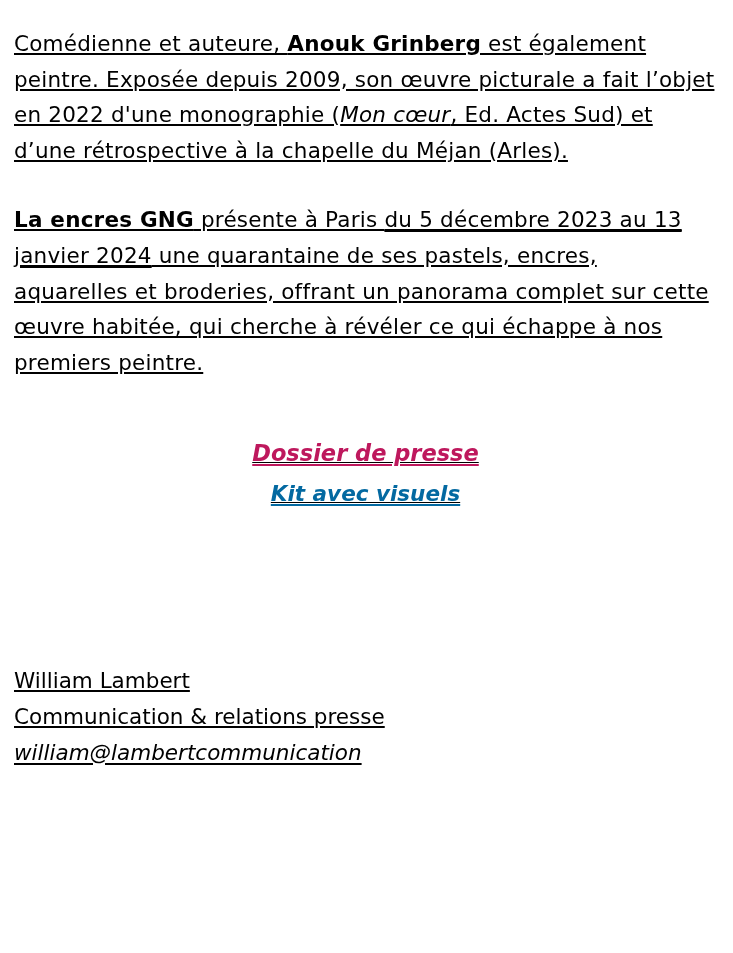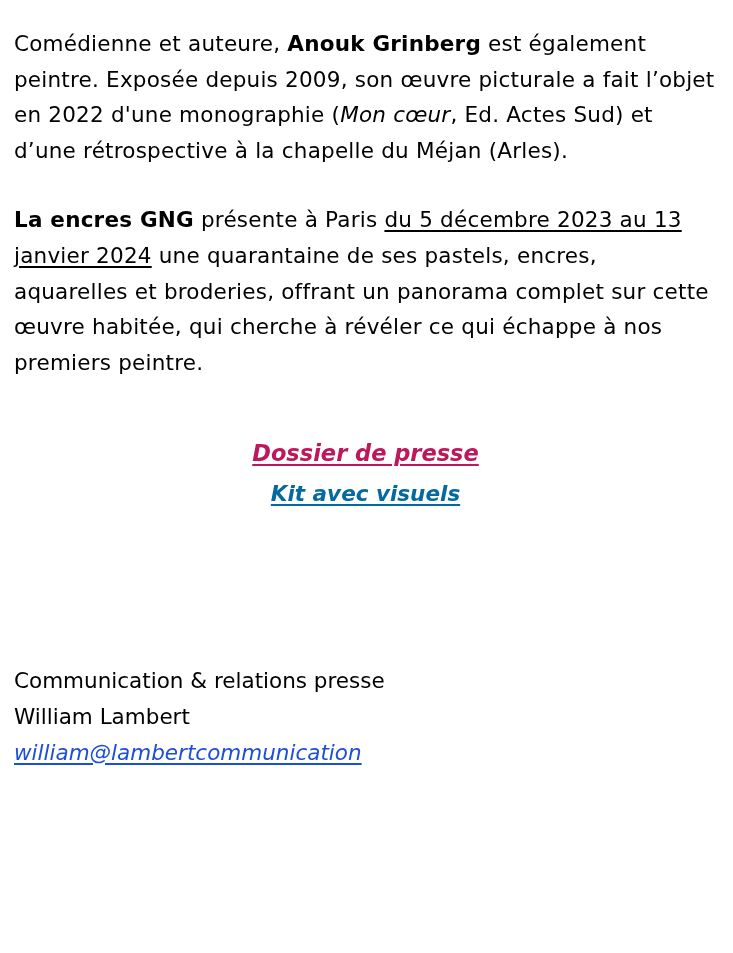--- a/index.html
+++ b/index.html
@@ -13,20 +13,21 @@
     font-family: "DejaVu Sans", sans-serif;
     color: #000000;
     -webkit-font-smoothing: antialiased;
   }
   .page {
     box-sizing: border-box;
     width: 733px;
     height: 953px;
     padding: 26px 16px 0 14px;
     position: relative;
+    text-decoration: underline;
   }
   .para {
     font-size: 21.5px;
     line-height: 35.6px;
     margin: 0;
     letter-spacing: 0.01em;
   }
   .gap-small { height: 34px; }
   .gap-med { height: 42px; }
   .gap-links-top { height: 54px; }
@@ -62,21 +63,21 @@
   .sig-line {
     font-size: 21.5px;
     line-height: 35.6px;
     margin: 0;
   }
   .phone {
     text-decoration: underline;
     text-underline-offset: 3px;
   }
   .email {
-    color: #1d4ed8;
+    color: #000000;
     font-style: italic;
     text-decoration: underline;
     text-underline-offset: 3px;
     font-size: 21.5px;
     line-height: 35.6px;
     cursor: pointer;
     display: inline-block;
   }
 </style>
 </head>
@@ -98,17 +99,17 @@
   </div>
 
   <div class="gap-links-bottom"></div>
 
 
   <div class="gap-small"></div>
 
 
   <div class="gap-med"></div>
 
+  <p class="sig-line">William Lambert</p>
   <p class="sig-line">Communication &amp; relations presse</p>
-  <p class="sig-line">William Lambert</p>
   <a class="email">william@lambertcommunication</a>
 
 </div>
 
 </body></html>

